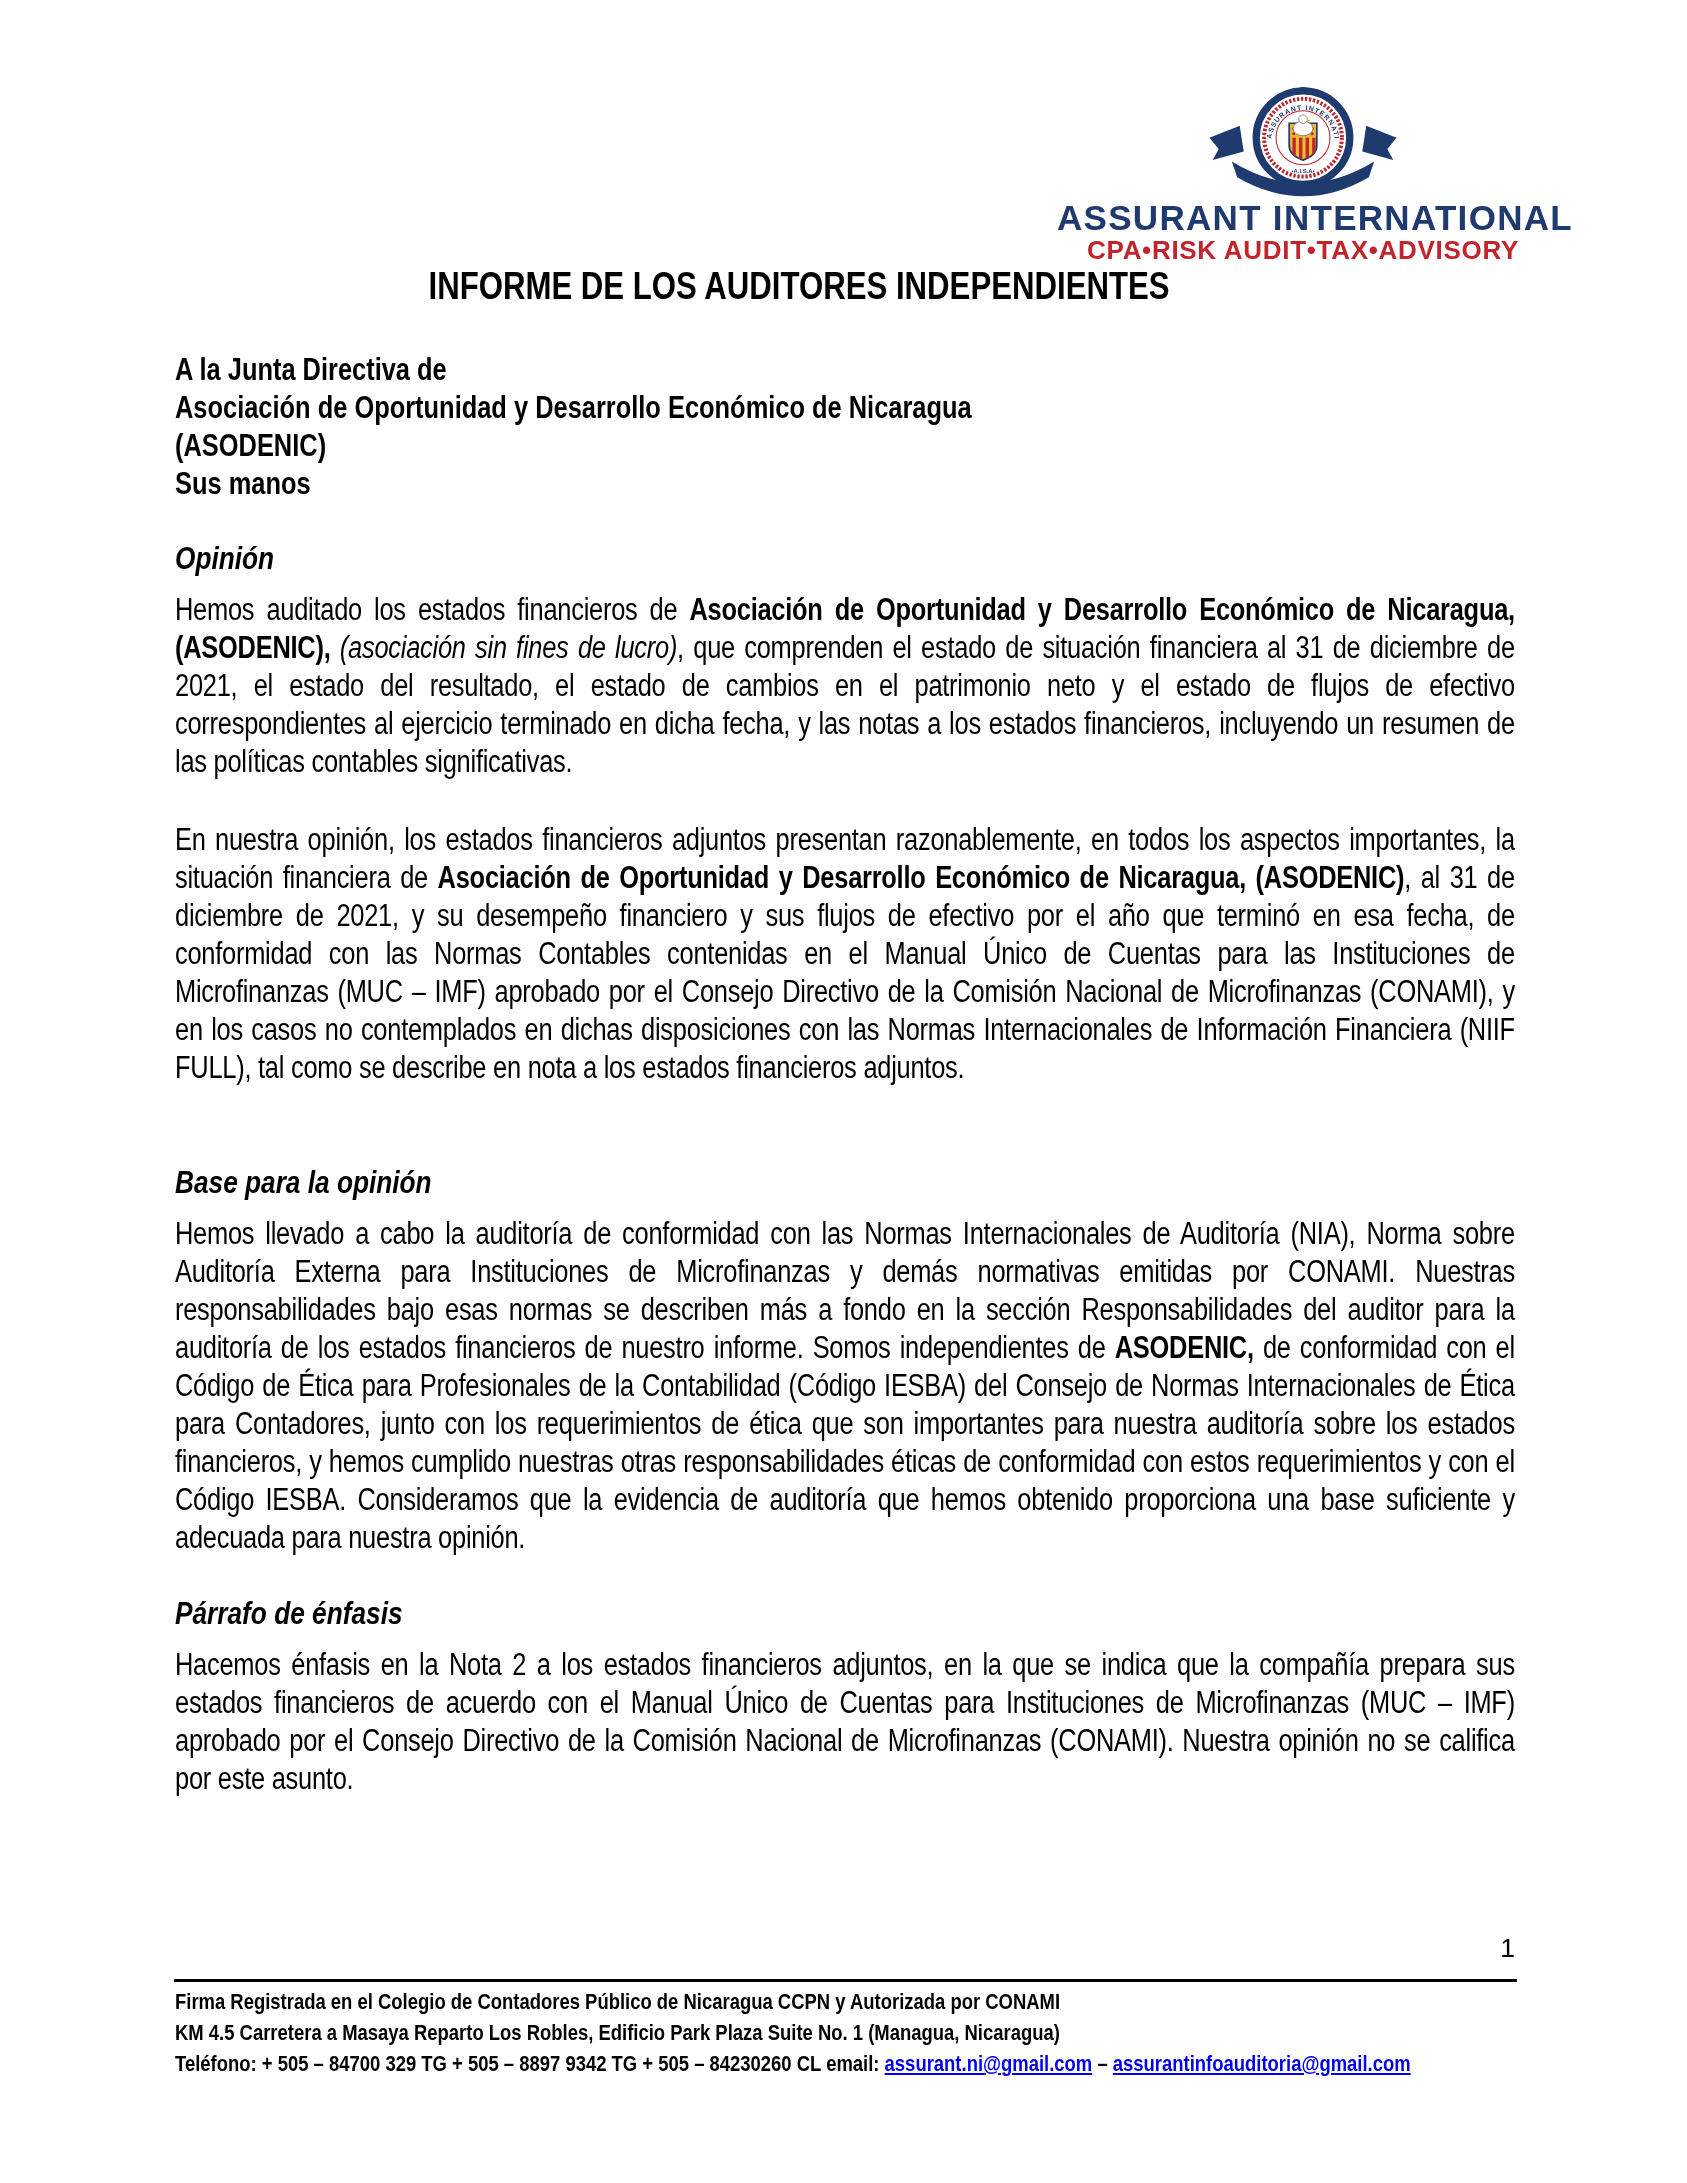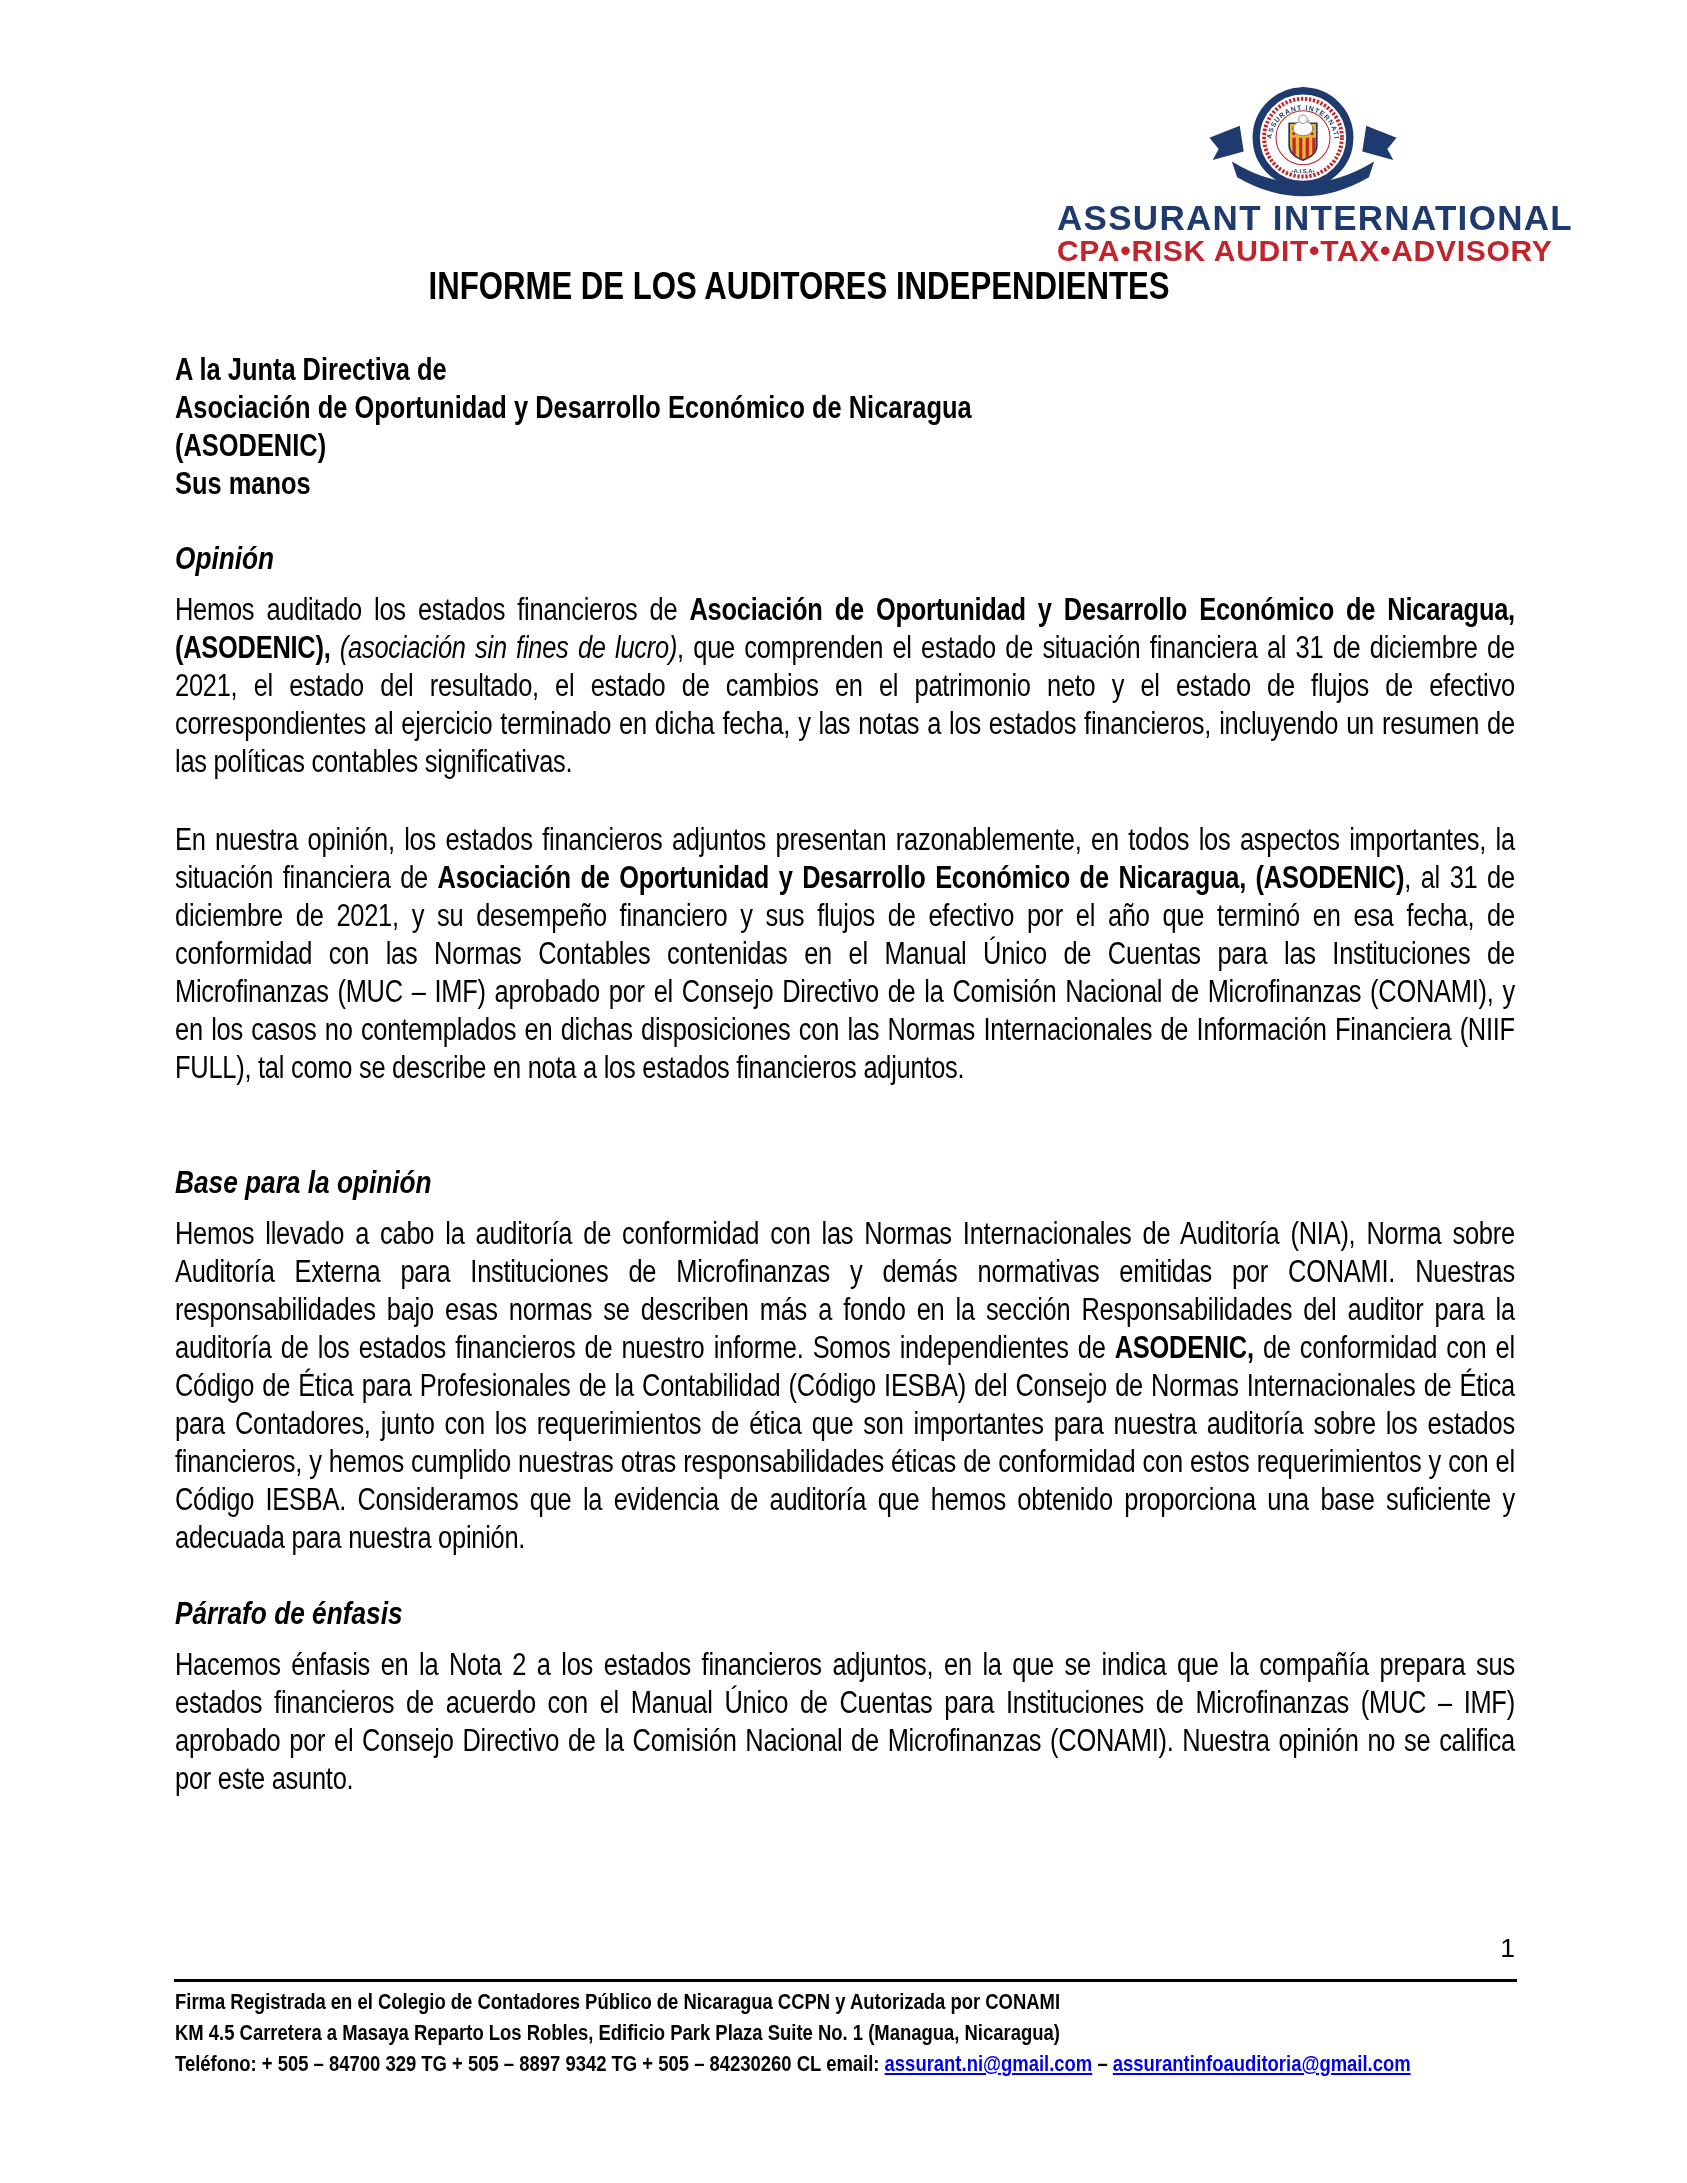--- a/index.html
+++ b/index.html
@@ -33,21 +33,21 @@
   .recipient-line{font-size:31px;line-height:38px;font-weight:bold;}
   .b{font-weight:bold;}
   .i{font-style:italic;}
   
   .logo{position:absolute;top:85px;left:1057px;width:492px;text-align:center;}
   .logo-wordmark{
     font-size:35px;line-height:37px;font-weight:bold;
     color:#1e3a6e;letter-spacing:1.3px;white-space:nowrap;
   }
   .logo-tagline{
-    font-size:30px;line-height:29px;font-weight:bold;
+    font-size:26px;line-height:29px;font-weight:bold;
     color:#c2242c;letter-spacing:0.7px;white-space:nowrap;
   }
   
   .pagenum{position:absolute;left:175px;top:1933px;width:1340px;text-align:right;font-size:26.5px;}
   .footer-rule{position:absolute;left:174px;top:1979px;width:1343px;height:3.3px;background:#000;}
   .footer{position:absolute;left:175px;top:1986px;}
   .footer-line{font-size:22.5px;line-height:31px;font-weight:bold;text-align:left;}
   .email{color:#0000ee;text-decoration:underline;cursor:pointer;}
 </style>
 </head>

